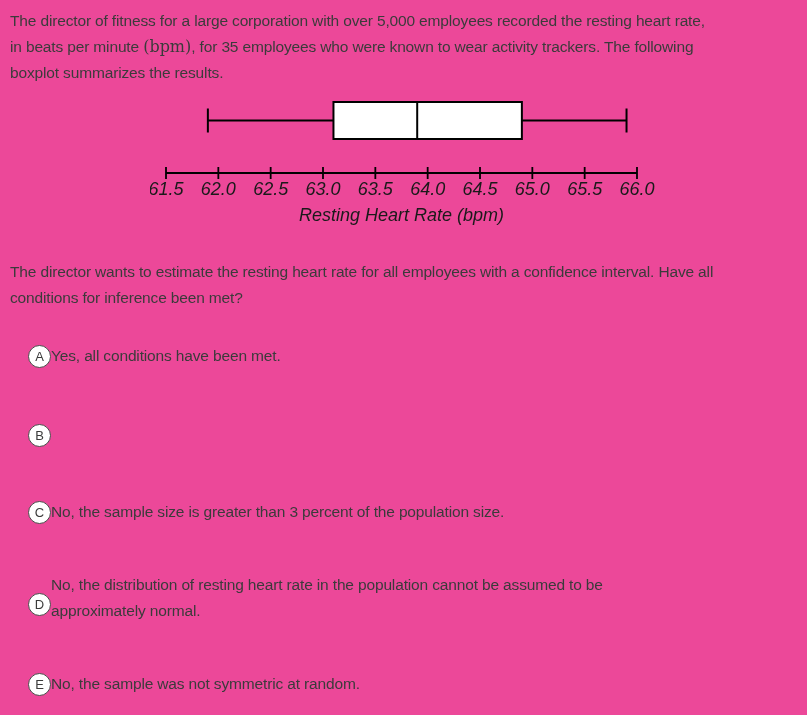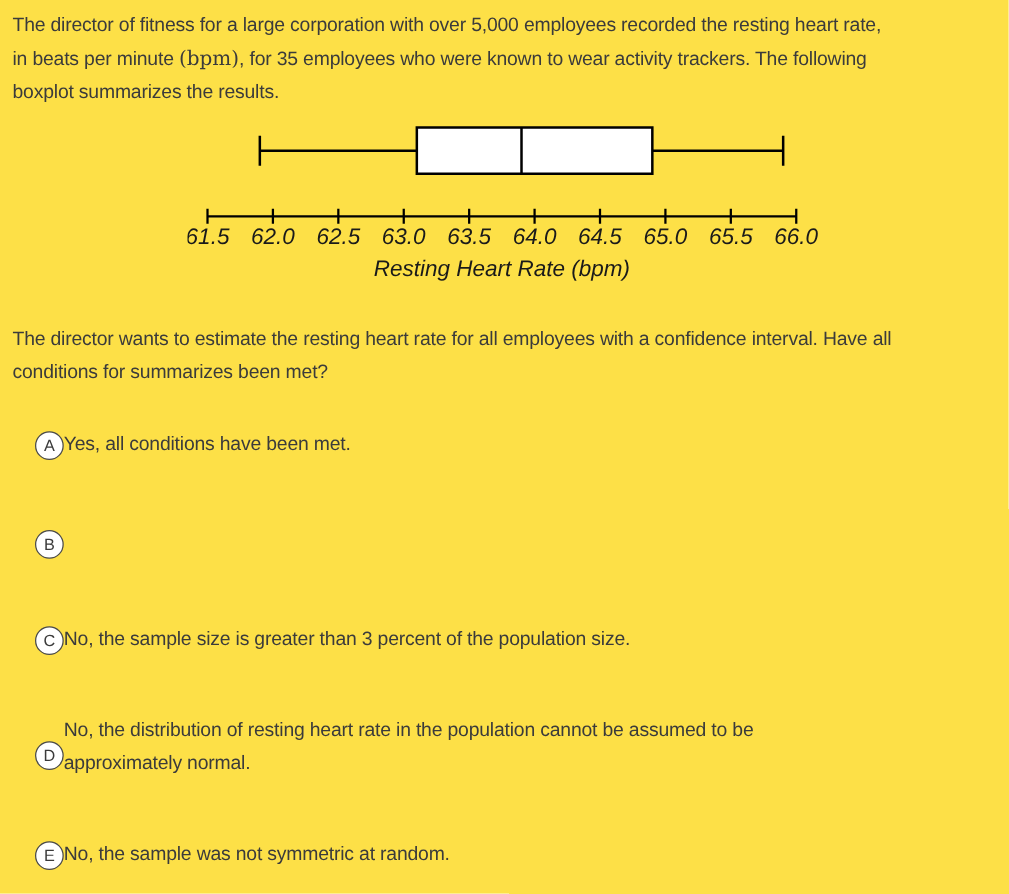--- a/index.html
+++ b/index.html
@@ -1,20 +1,20 @@
 <!DOCTYPE html>
 <html style="--text: #3b3b3b; --chart: #000000;"><head>
 <meta charset="utf-8">
 <style>
   :root { --text:#3b3b3b; --chart:#000000; }
   * { box-sizing: border-box; }
   html,body { margin:0; padding:0; background:#fff; }
   body { font-family:"Liberation Sans", sans-serif; color:var(--text); }
   .page {
-    position:relative; width:807px; height:715px; background:#fde047; overflow:hidden;
+    position:relative; width:807px; height:715px; background:#ec4899; overflow:hidden;
   }
   .intro {
     position:absolute; left:10px; top:8px; width:797px;
     font-size:15.5px; line-height:26px; letter-spacing:-0.15px;
     white-space:pre-line; margin:0;
   }
   .math {
     font-family:"DejaVu Serif", serif; font-size:16px; letter-spacing:0;text-align:right;
   }
   .figure {
@@ -84,21 +84,21 @@
         <text x="382.33333333333337" y="105" text-anchor="middle" font-size="18" font-family="&quot;Liberation Sans&quot;, sans-serif" fill="#1a1a1a">65.0</text>
         <line x1="434.6666666666667" y1="77" x2="434.6666666666667" y2="89" stroke="#000000" stroke-width="1.8"></line>
         <text x="434.6666666666667" y="105" text-anchor="middle" font-size="18" font-family="&quot;Liberation Sans&quot;, sans-serif" fill="#1a1a1a">65.5</text>
         <line x1="487" y1="77" x2="487" y2="89" stroke="#000000" stroke-width="1.8"></line>
         <text x="487" y="105" text-anchor="middle" font-size="18" font-family="&quot;Liberation Sans&quot;, sans-serif" fill="#1a1a1a">66.0</text>
         <text x="251.5" y="131" text-anchor="middle" font-size="18" font-family="&quot;Liberation Sans&quot;, sans-serif" fill="#1a1a1a">Resting Heart Rate (bpm)</text>
       </svg>
   </figure>
 
   <p class="prompt">The director wants to estimate the resting heart rate for all employees with a confidence interval. Have all
-conditions for summarizes been met?</p>
+conditions for inference been met?</p>
 
   <div>
 
     <div class="choice pos-a">
       <span class="radio">
           <span class="letter">A</span>
         </span>
       <span class="choice-text">Yes, all conditions have been met.</span>
     </div>
 

